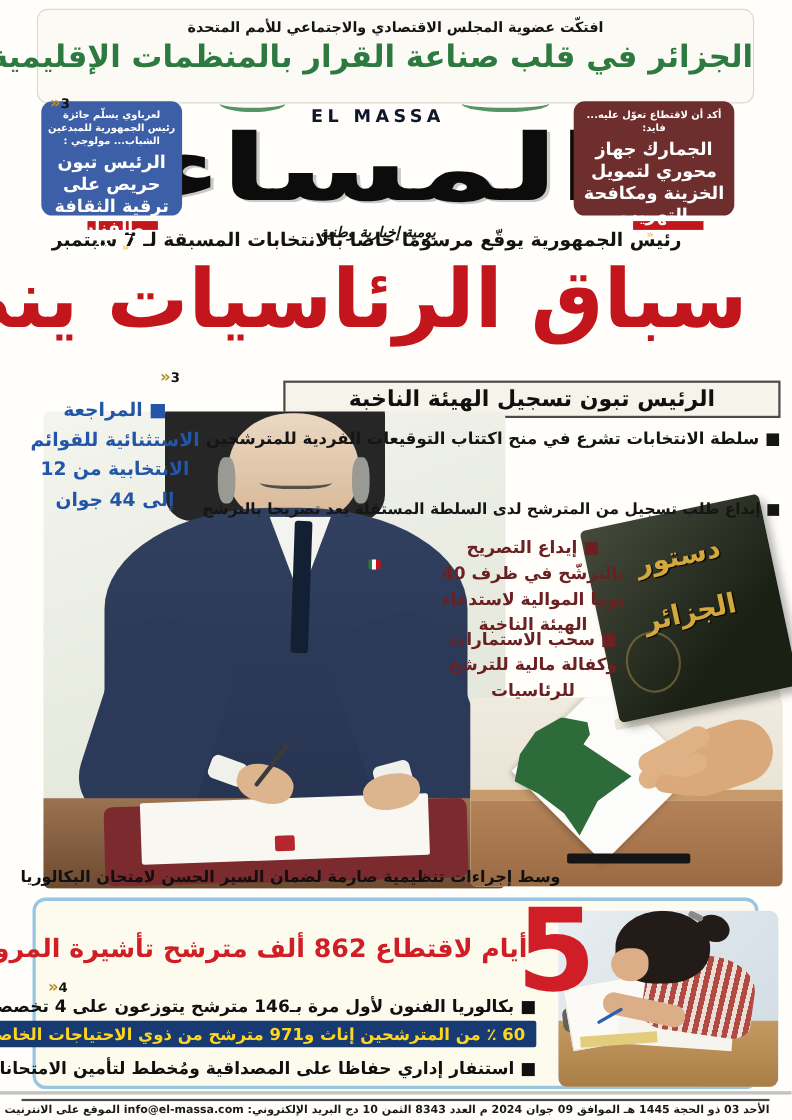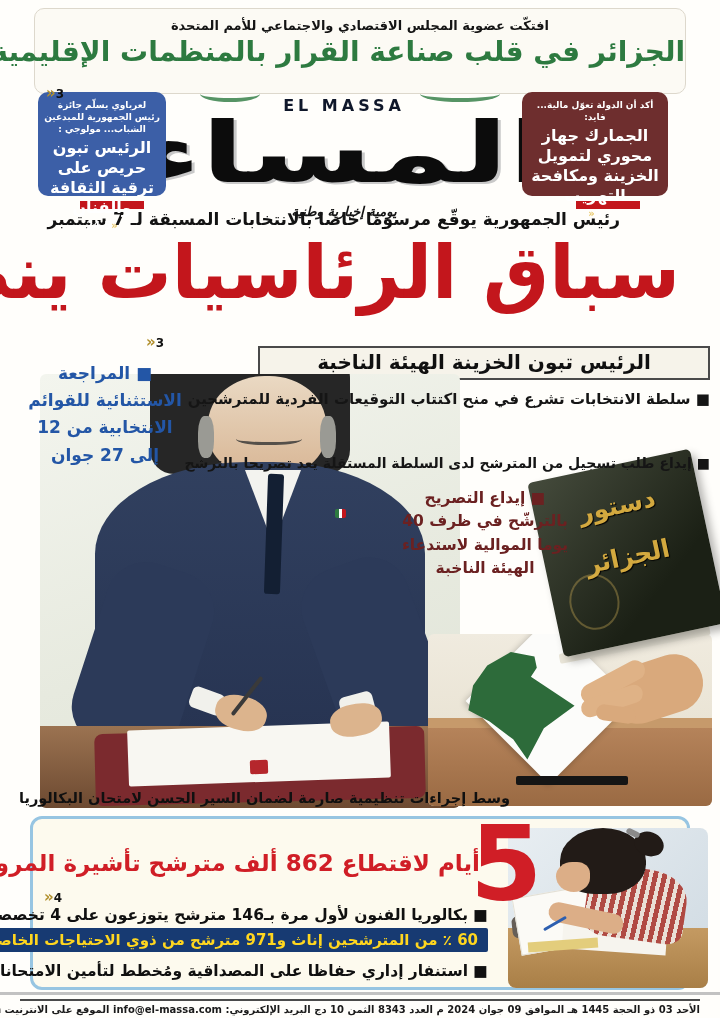--- a/index.html
+++ b/index.html
@@ -174,37 +174,38 @@
     <div class="latin-name">EL MASSA</div>
     <div class="arabic-logo">المساء</div>
     <div class="tagline-row">
       <div class="rule"></div>
       <div class="tagline">يومية إخبارية وطنية</div>
       <div class="rule"></div>
     </div>
   </div>
 
   <div id="right-box" class="side-box">
-    <div class="side-kicker">أكد أن الدولة تعوّل مالية... فايد:</div>
+    <div class="side-kicker">أكد أن لاقتطاع تعوّل عليه... فايد:</div>
     <div class="side-title">الجمارك جهاز محوري لتمويل الخزينة ومكافحة التهريب</div>
     <div class="side-ref"><span>5</span><span class="chev">«</span></div>
   </div>
 
   <div class="decree-bar" style="left:80px;"></div>
   <div class="decree-bar" style="left:576px;"></div>
   <div class="decree-strip">رئيس الجمهورية يوقّع مرسوما خاصا بالانتخابات المسبقة لـ 7 سبتمبر</div>
 
   <div class="lead-headline">سباق الرئاسيات ينطلق</div>
   <div class="pref" style="left:146px;top:333px;"><span>3</span><span class="chev">«</span></div>
-  <div class="subhead-box">الرئيس تبون الخزينة الهيئة الناخبة</div>
+  <div class="subhead-box">الرئيس تبون تسجيل الهيئة الناخبة</div>
 
   <div id="lb1" class="lead-bullet">■ سلطة الانتخابات تشرع في منح اكتتاب التوقيعات الفردية للمترشحين</div>
   <div id="lb3" class="lead-bullet">■ إيداع طلب تسجيل من المترشح لدى السلطة المستقلة يعد تصريحا بالترشح</div>
   <div id="sb1" class="side-bullet">■ إيداع التصريح بالترشّح في ظرف 40 يوما الموالية لاستدعاء الهيئة الناخبة</div>
-  <div id="revision-note">■ المراجعة الاستثنائية للقوائم الانتخابية من 12 إلى 27 جوان</div>
+  <div id="sb2" class="side-bullet">■ سحب الاستمارات وكفالة مالية للترشح للرئاسيات</div>
+  <div id="revision-note">■ المراجعة الاستثنائية للقوائم الانتخابية من 12 إلى 44 جوان</div>
 
   <div class="photo1">
     <div class="p1-chair"></div>
     <div class="p1-head"></div>
     <div class="p1-hairL"></div>
     <div class="p1-hairR"></div>
     <div class="p1-glasses"></div>
     <div class="p1-torso"></div>
     <div class="p1-shirt"></div>
     <div class="p1-tie"></div>

